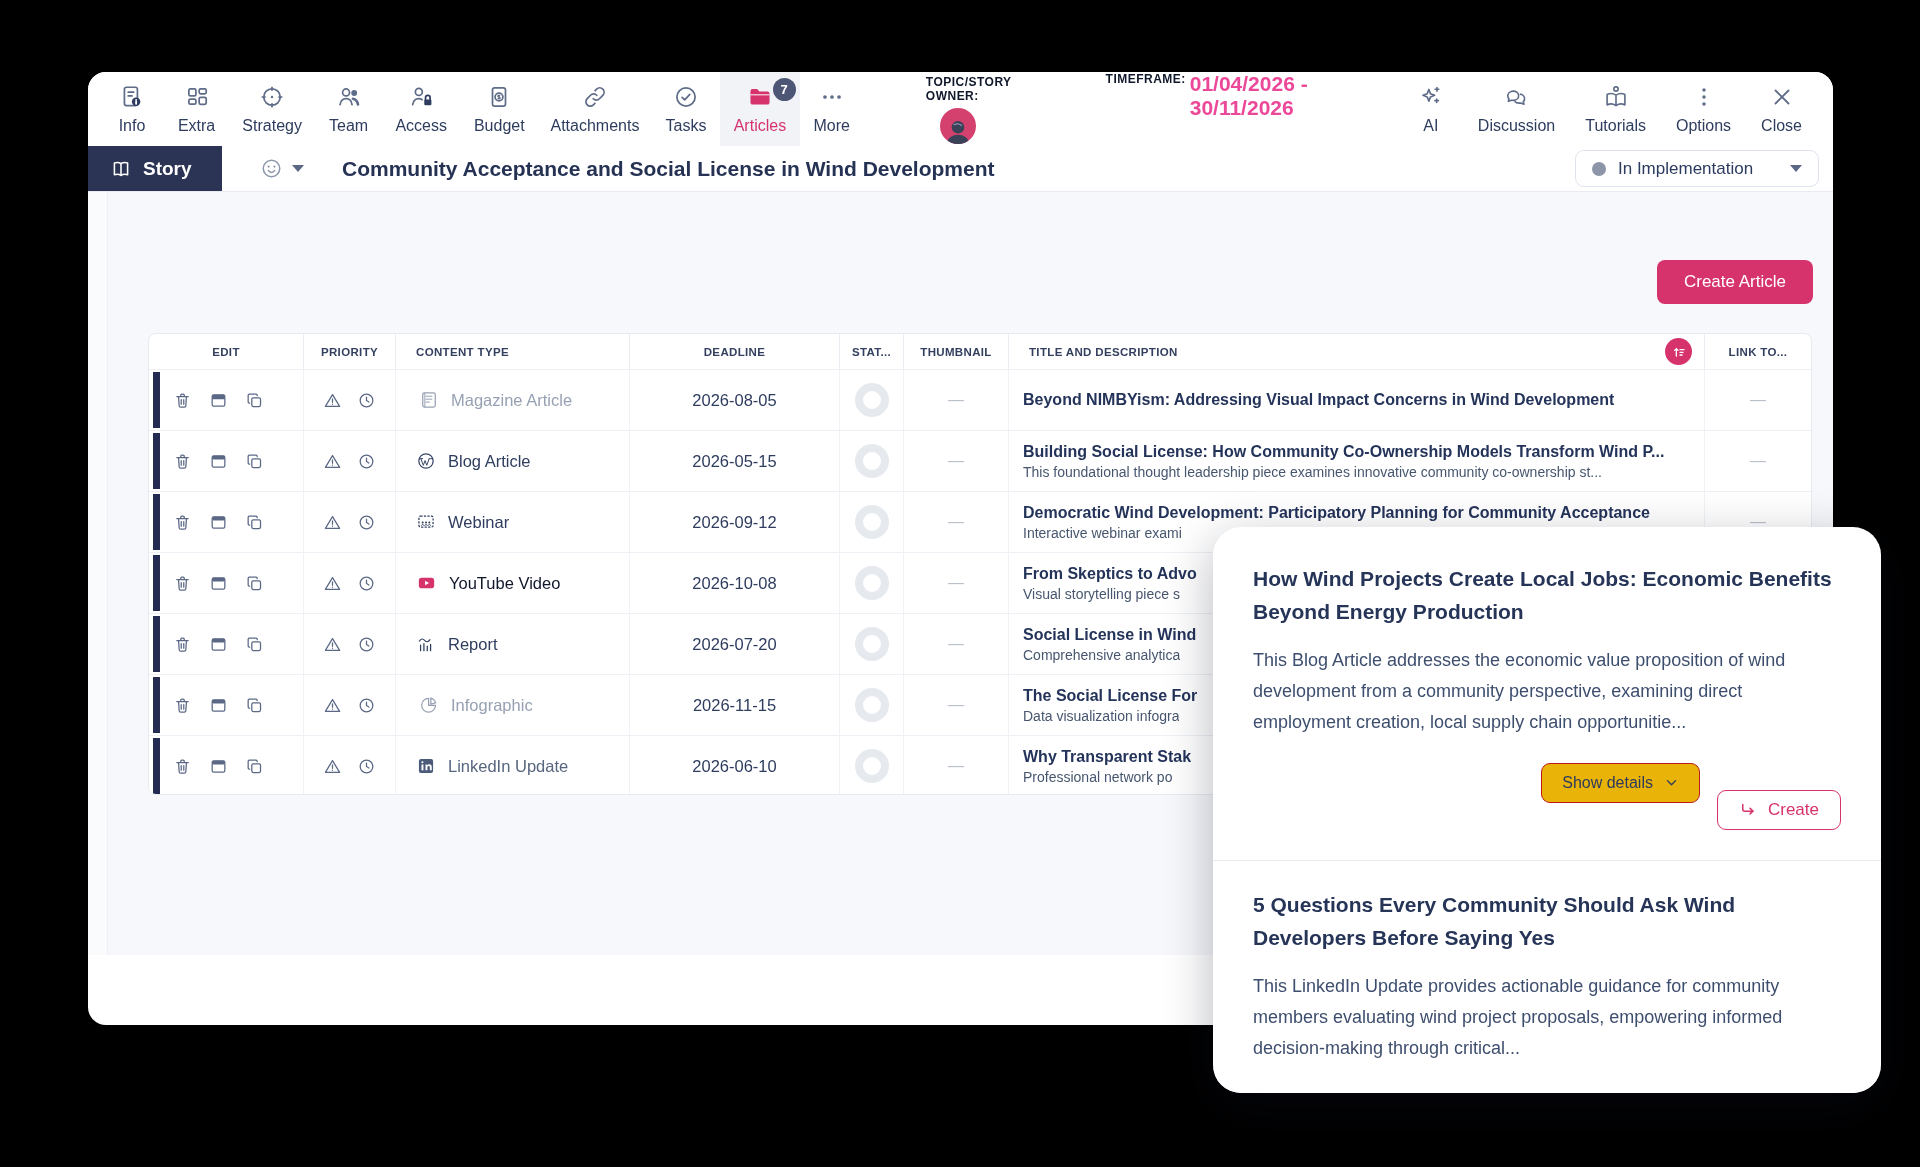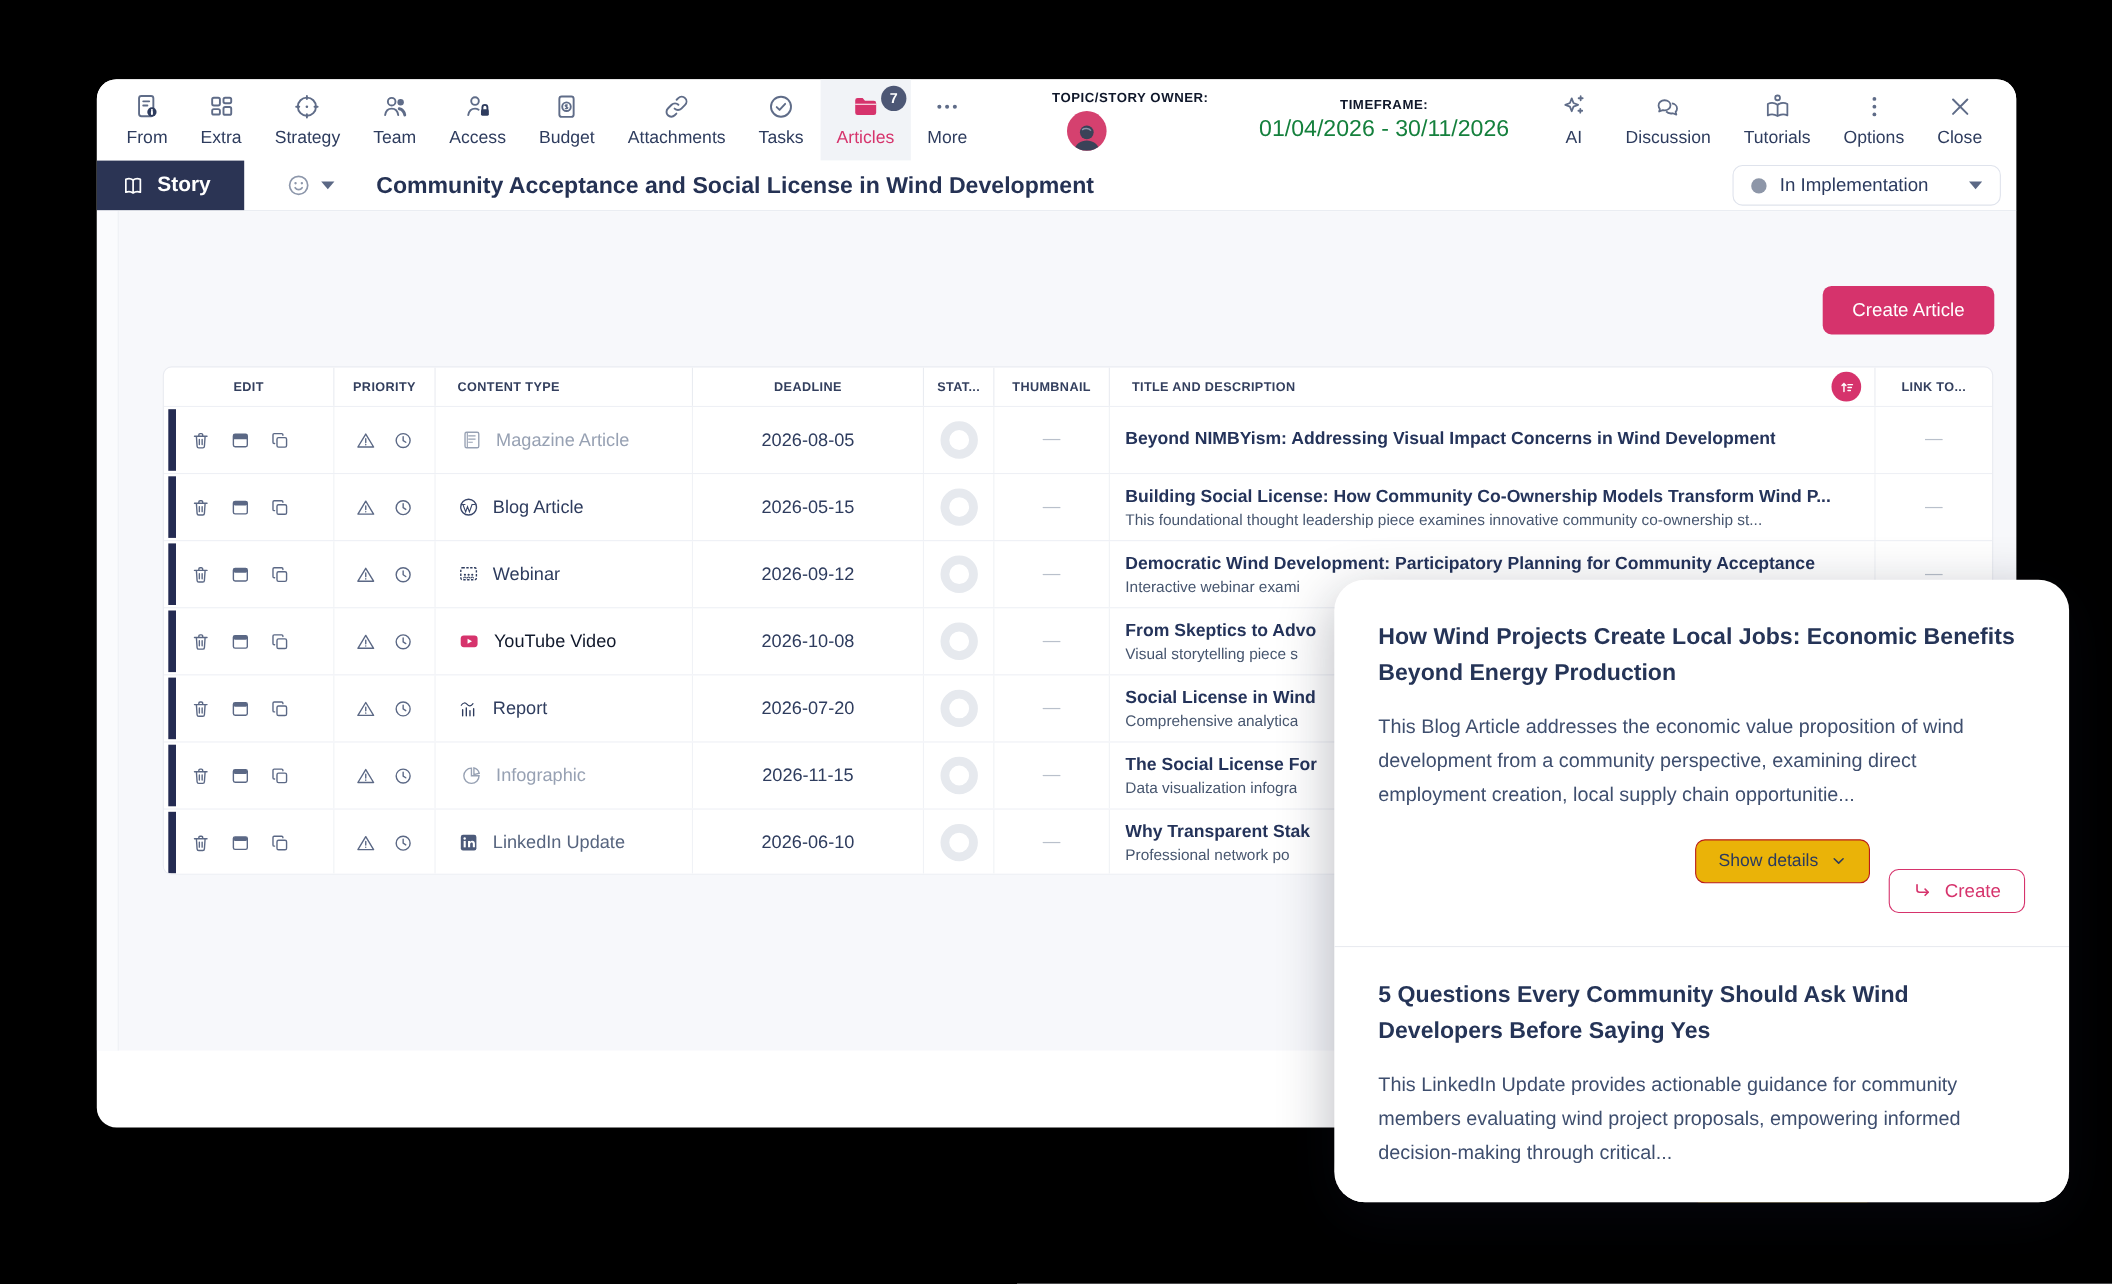--- a/index.html
+++ b/index.html
@@ -13,22 +13,22 @@
   
   .toolbar { position:absolute; left:0; top:0; right:0; height:74px; background:#fff; display:flex; align-items:stretch; padding-left:12px; }
   .tab { display:flex; flex-direction:column; align-items:center; justify-content:center; gap:7px; padding:0 15px; min-width:64px; background:none; border:none; cursor:pointer; color:#2e3c5e; font-size:16px; font-family:inherit; position:relative; }
   .tab .ic { height:26px; display:flex; align-items:center; color:#5f6c88; }
   .tab.active { background:#f1f3f7; }
   .tab.active, .tab.active .ic { color:#d6336c; }
   .badge { position:absolute; top:6px; right:4px; width:23px; height:23px; border-radius:50%; background:#4d5775; color:#fff; font-size:13px; font-weight:700; display:flex; align-items:center; justify-content:center; }
   .owner-block { display:flex; flex-direction:column; justify-content:center; gap:5px; margin-left:62px; }
   .mini-label { font-size:12px; font-weight:700; letter-spacing:.04em; color:#0f172a; }
   .avatar { width:36px; height:36px; border-radius:50%; background:#d5416f; margin-left:14px; border:none; cursor:pointer; overflow:hidden; display:flex; align-items:flex-end; justify-content:center; }
-  .timeframe-block { display:flex; flex-direction:column; justify-content:center; gap:4px; margin-left:46px;text-align:center; }
-  .timeframe-value { font-size:21px; font-weight:400; color:#15803d; }
+  .timeframe-block { display:flex; justify-content:center; gap:4px; margin-left:46px; }
+  .timeframe-value { font-size:21px; font-weight:700; color:#ec4899; }
   .tb-actions { margin-left:auto; display:flex; align-items:stretch; margin-right:16px; }
 
   
   .storybar { position:absolute; left:0; top:74px; right:0; height:46px; background:#fff; border-bottom:1px solid #e8ebf1; display:flex; align-items:center; }
   .story-tab { width:134px; height:100%; background:#2b3454; color:#fff; display:flex; align-items:center; gap:11px; padding-left:22px; font-size:19px; font-weight:700; border:none; cursor:pointer; font-family:inherit; }
   .emoji-btn { margin-left:38px; display:flex; align-items:center; gap:9px; background:none; border:none; cursor:pointer; color:#8d97ab; }
   .caret { width:0; height:0; border-left:6px solid transparent; border-right:6px solid transparent; border-top:7px solid #5b6885; }
   .story-title { margin-left:38px; font-size:21px; font-weight:700; color:#253254; }
   .status-pill { margin-left:auto; margin-right:14px; height:37px; min-width:244px; border:1px solid #dfe3ec; border-radius:9px; background:#fff; display:flex; align-items:center; gap:12px; padding:0 16px; cursor:pointer; font-family:inherit; }
   .status-dot { width:14px; height:14px; border-radius:50%; background:#8d96a8; }
@@ -84,21 +84,21 @@
     <div class="toolbar">
       <button class="tab">
         <span class="ic">
             <svg width="26" height="26" viewBox="0 0 24 24" fill="none" stroke="currentColor" stroke-width="1.6" stroke-linecap="round" stroke-linejoin="round">
               <rect x="5" y="3" width="12" height="17" rx="2"></rect>
               <path d="M8.5 7.5h5M8.5 11h3.5"></path>
               <circle cx="15.8" cy="16.4" r="3.9" fill="#2e3c5e" stroke="none"></circle>
               <path d="M15.8 14.7v.15M15.8 16.3v1.9" stroke="#fff" stroke-width="1.7"></path>
             </svg>
           </span>
-        <span>From</span>
+        <span>Info</span>
       </button>
       <button class="tab">
         <span class="ic">
             <svg width="26" height="26" viewBox="0 0 24 24" fill="none" stroke="currentColor" stroke-width="1.6" stroke-linejoin="round">
               <rect x="4.5" y="4.5" width="6.5" height="6.5" rx="1.4"></rect>
               <rect x="14" y="4.5" width="6.5" height="4.6" rx="1.4"></rect>
               <rect x="4.5" y="14" width="6.5" height="4.6" rx="1.4"></rect>
               <rect x="14" y="12.3" width="6.5" height="6.5" rx="1.4"></rect>
             </svg>
           </span>

